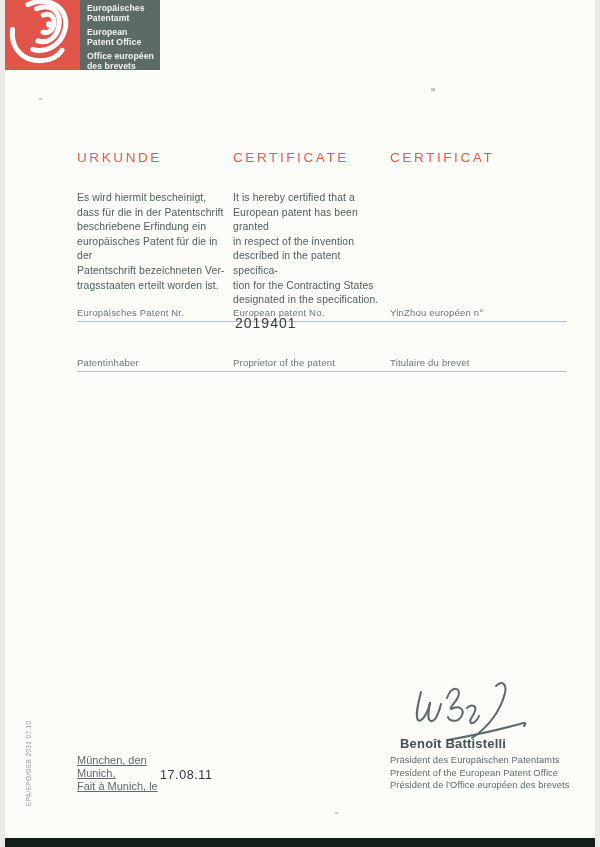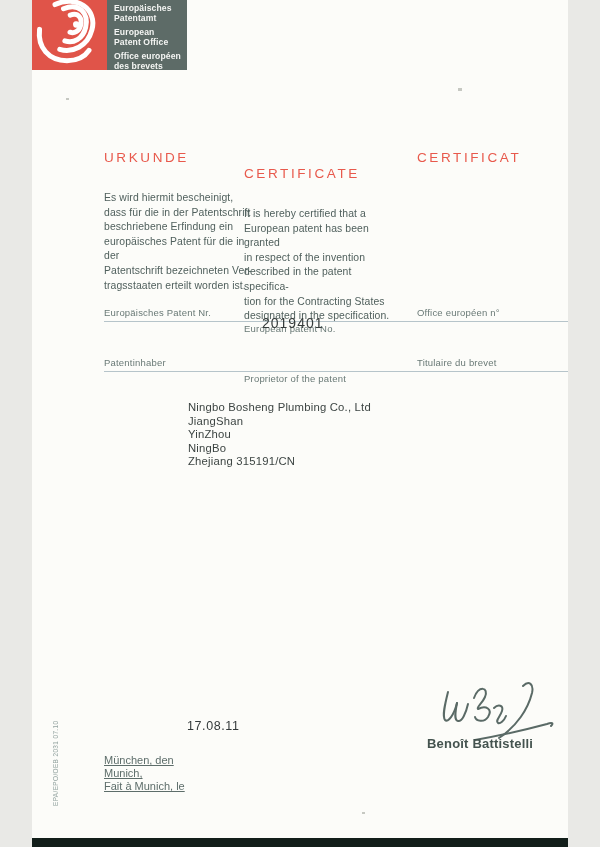--- a/index.html
+++ b/index.html
@@ -1,35 +1,35 @@
 <!DOCTYPE html>
 <html><head>
 <meta charset="utf-8">
 <style>
   * { margin:0; padding:0; box-sizing:border-box; }
   html,body { background:#e9e9e6; }
   body { font-family:"Liberation Sans", sans-serif; }
   .page {
-    position:relative; width:536px; height:847px; margin:0 auto;
+    position:relative; width:590px; height:847px; margin:0 auto;
     background:#fcfcf9; overflow:hidden;padding-left:40px;
   }
 
   
   .logo-red { position:absolute; left:0; top:0; width:75px; height:70px; background:#e05449; }
   .logo-red svg { position:absolute; left:0; top:0; }
   .logo-box {
     position:absolute; left:75px; top:0; width:80px; height:70px; background:#5d6b67;
     color:#f4f5f3; font-size:8.6px; font-weight:bold; line-height:10px;
     padding:3px 4px 0 7px; letter-spacing:0.1px;
   }
   .org-name { white-space:pre-line; margin-bottom:4px; }
 
   
   .col-1 { left:72px; }
-  .col-2 { left:212px;margin-top:16px; }
+  .col-2 { left:228px; }
   .col-3 { left:385px; }
   .heading {
     position:absolute; top:150px; font-size:13.5px; font-weight:normal;
     letter-spacing:2.6px; color:#e8594c;
   }
   .body-par {
     position:absolute; top:191px; width:150px; font-size:10.4px; line-height:14.6px;
     color:#50605d; white-space:pre-line; letter-spacing:0.1px;
   }
 
@@ -60,21 +60,21 @@
   
   .form-number {
     position:absolute; left:20px; top:806px; width:70px;
     transform:rotate(-90deg); transform-origin:left top;
     font-size:6.4px; color:#93a3a0; letter-spacing:0.4px; white-space:nowrap;
   }
   .place-lines {
     position:absolute; left:72px; top:754px; font-size:11px; line-height:13px;
     color:#5d6d6a; white-space:pre-line;text-decoration:underline;
   }
-  .issue-date { position:absolute; left:155px; top:719px; font-size:12.5px; letter-spacing:0.6px; color:#33393a;text-align:right; }
+  .issue-date { position:absolute; left:155px; top:768px; font-size:12.5px; letter-spacing:0.6px; color:#33393a;text-align:right; }
 
   .scan-bar { position:absolute; left:0; top:838px; width:600px; height:9px; background:#121e1a; }
   .speck { position:absolute; background:#c6c8c2; }
   .speck-a { left:34px; top:98px; width:3px; height:2px; }
   .speck-b { left:426px; top:88px; width:4px; height:3px; }
   .speck-c { left:330px; top:812px; width:3px; height:2px; }
 </style>
 </head>
 <body>
 
@@ -113,48 +113,46 @@
   <div class="body-par col-1">Es wird hiermit bescheinigt,
 dass für die in der Patentschrift
 beschriebene Erfindung ein
 europäisches Patent für die in der
 Patentschrift bezeichneten Ver-
 tragsstaaten erteilt worden ist.</div>
 
   <div class="row1">
     <div class="field-label col-1">Europäisches Patent Nr.</div>
     <div class="field-label col-2">European patent No.</div>
-    <div class="field-label col-3">Office européen n°</div>
+    <div class="field-label col-3">YinZhou européen n°</div>
   </div>
   <div class="rule rule-1"></div>
   <div class="patent-number">2019401</div>
 
   <div class="row2">
     <div class="field-label col-1">Patentinhaber</div>
     <div class="field-label col-2">Proprietor of the patent</div>
     <div class="field-label col-3">Titulaire du brevet</div>
   </div>
   <div class="rule rule-2"></div>
-  <div class="proprietor">Ningbo Bosheng Plumbing Co., Ltd
-JiangShan
-YinZhou
-NingBo
-Zhejiang 315191/CN</div>
 
   <svg class="signature-svg" width="135" height="64" viewBox="0 0 135 64">
     <g fill="none" stroke="#5a6a66" stroke-width="2" stroke-linecap="round" stroke-linejoin="round">
       <path d="M13 12 C10 24 7 36 10 40 C13 43 19 35 22 23"></path>
       <path d="M22 23 C20 33 19 40 23 41 C27 42 31 33 33 24"></path>
       <path d="M39 18 C44 5 54 7 50 17 C47 24 41 27 43 29 C51 25 58 29 53 37 C49 43 41 41 40 37"></path>
       <path d="M59 28 C63 24 69 25 67 31 C65 37 60 41 63 43 C65 44 69 41 71 36"></path>
       <path d="M88 6 C94 0 99 4 97 13 C93 29 82 46 64 58"></path>
       <path d="M40 60 C62 56 86 51 112 44 C117 42 119 43 116 46"></path>
     </g>
   </svg>
   <div class="signer-name">Benoît Battistelli</div>
+  <div class="signer-titles">Präsident des Europäischen Patentamts
+President of the European Patent Office
+Président de l'Office européen des brevets</div>
 
   <div class="form-number">EPA/EPO/OEB 2031  07.10</div>
   <div class="place-lines">München, den
 Munich,
 Fait à Munich, le</div>
   <div class="issue-date">17.08.11</div>
 
   <div class="speck speck-a"></div>
   <div class="speck speck-b"></div>
   <div class="speck speck-c"></div>

